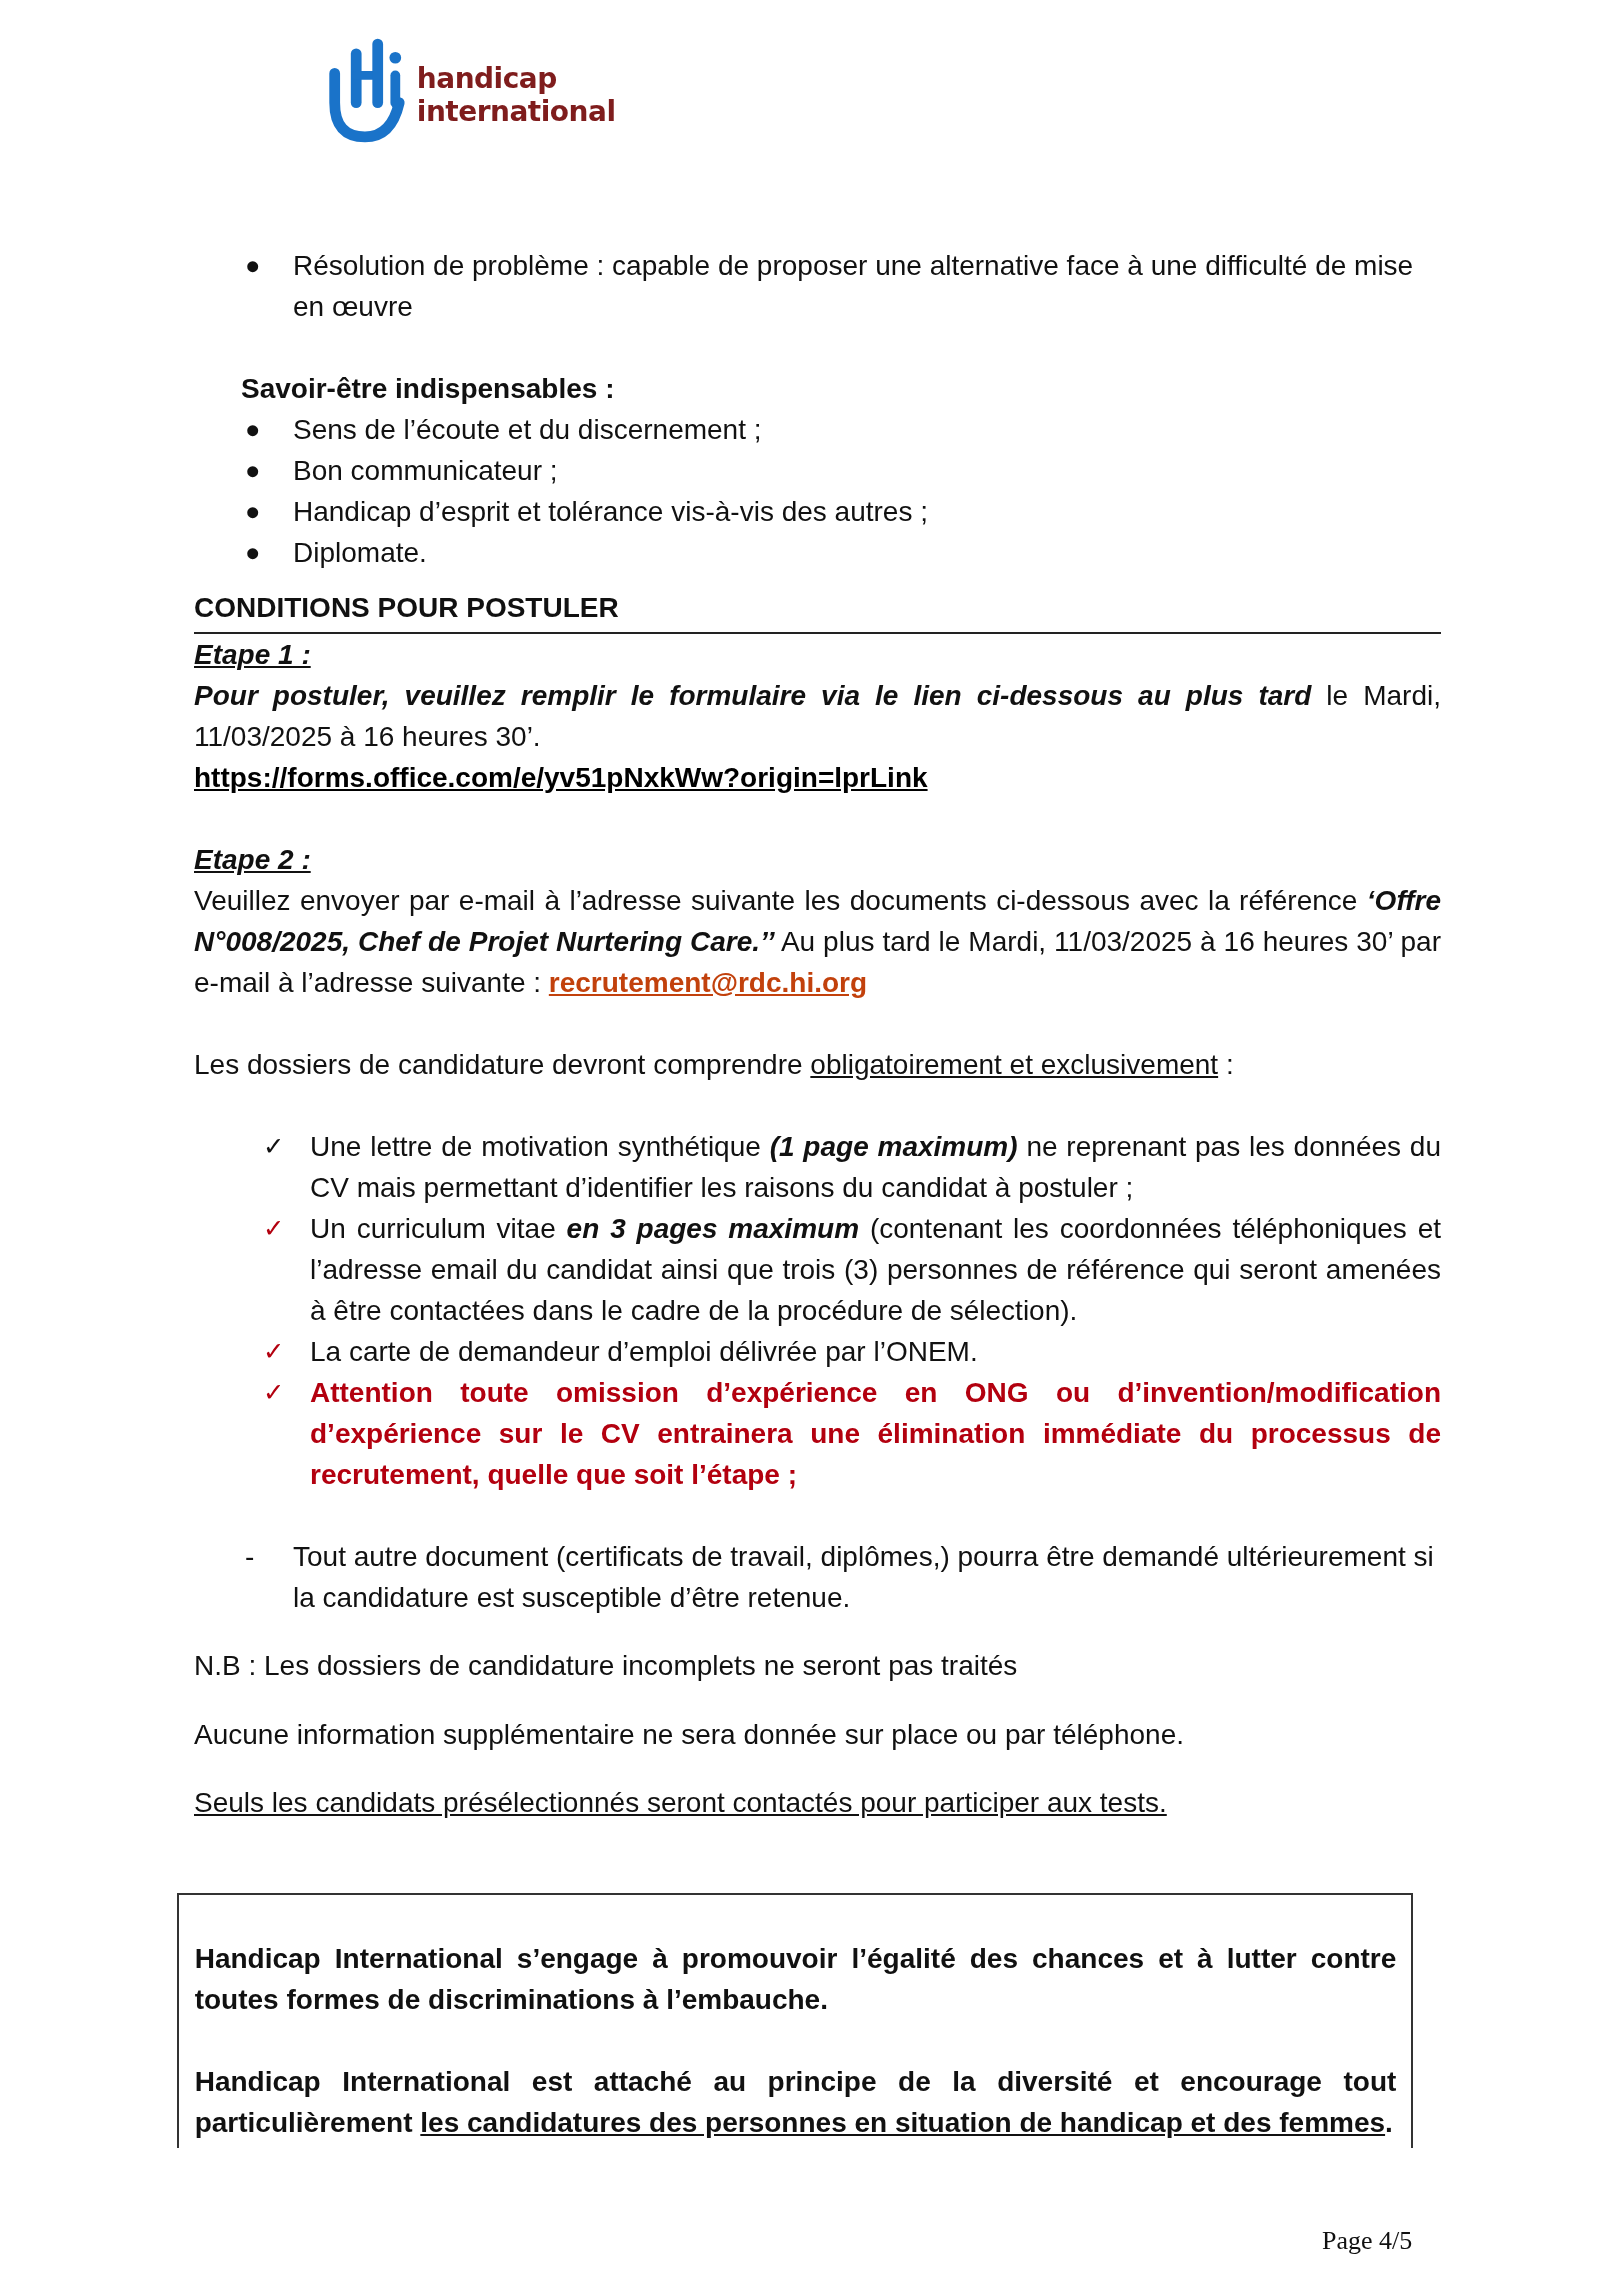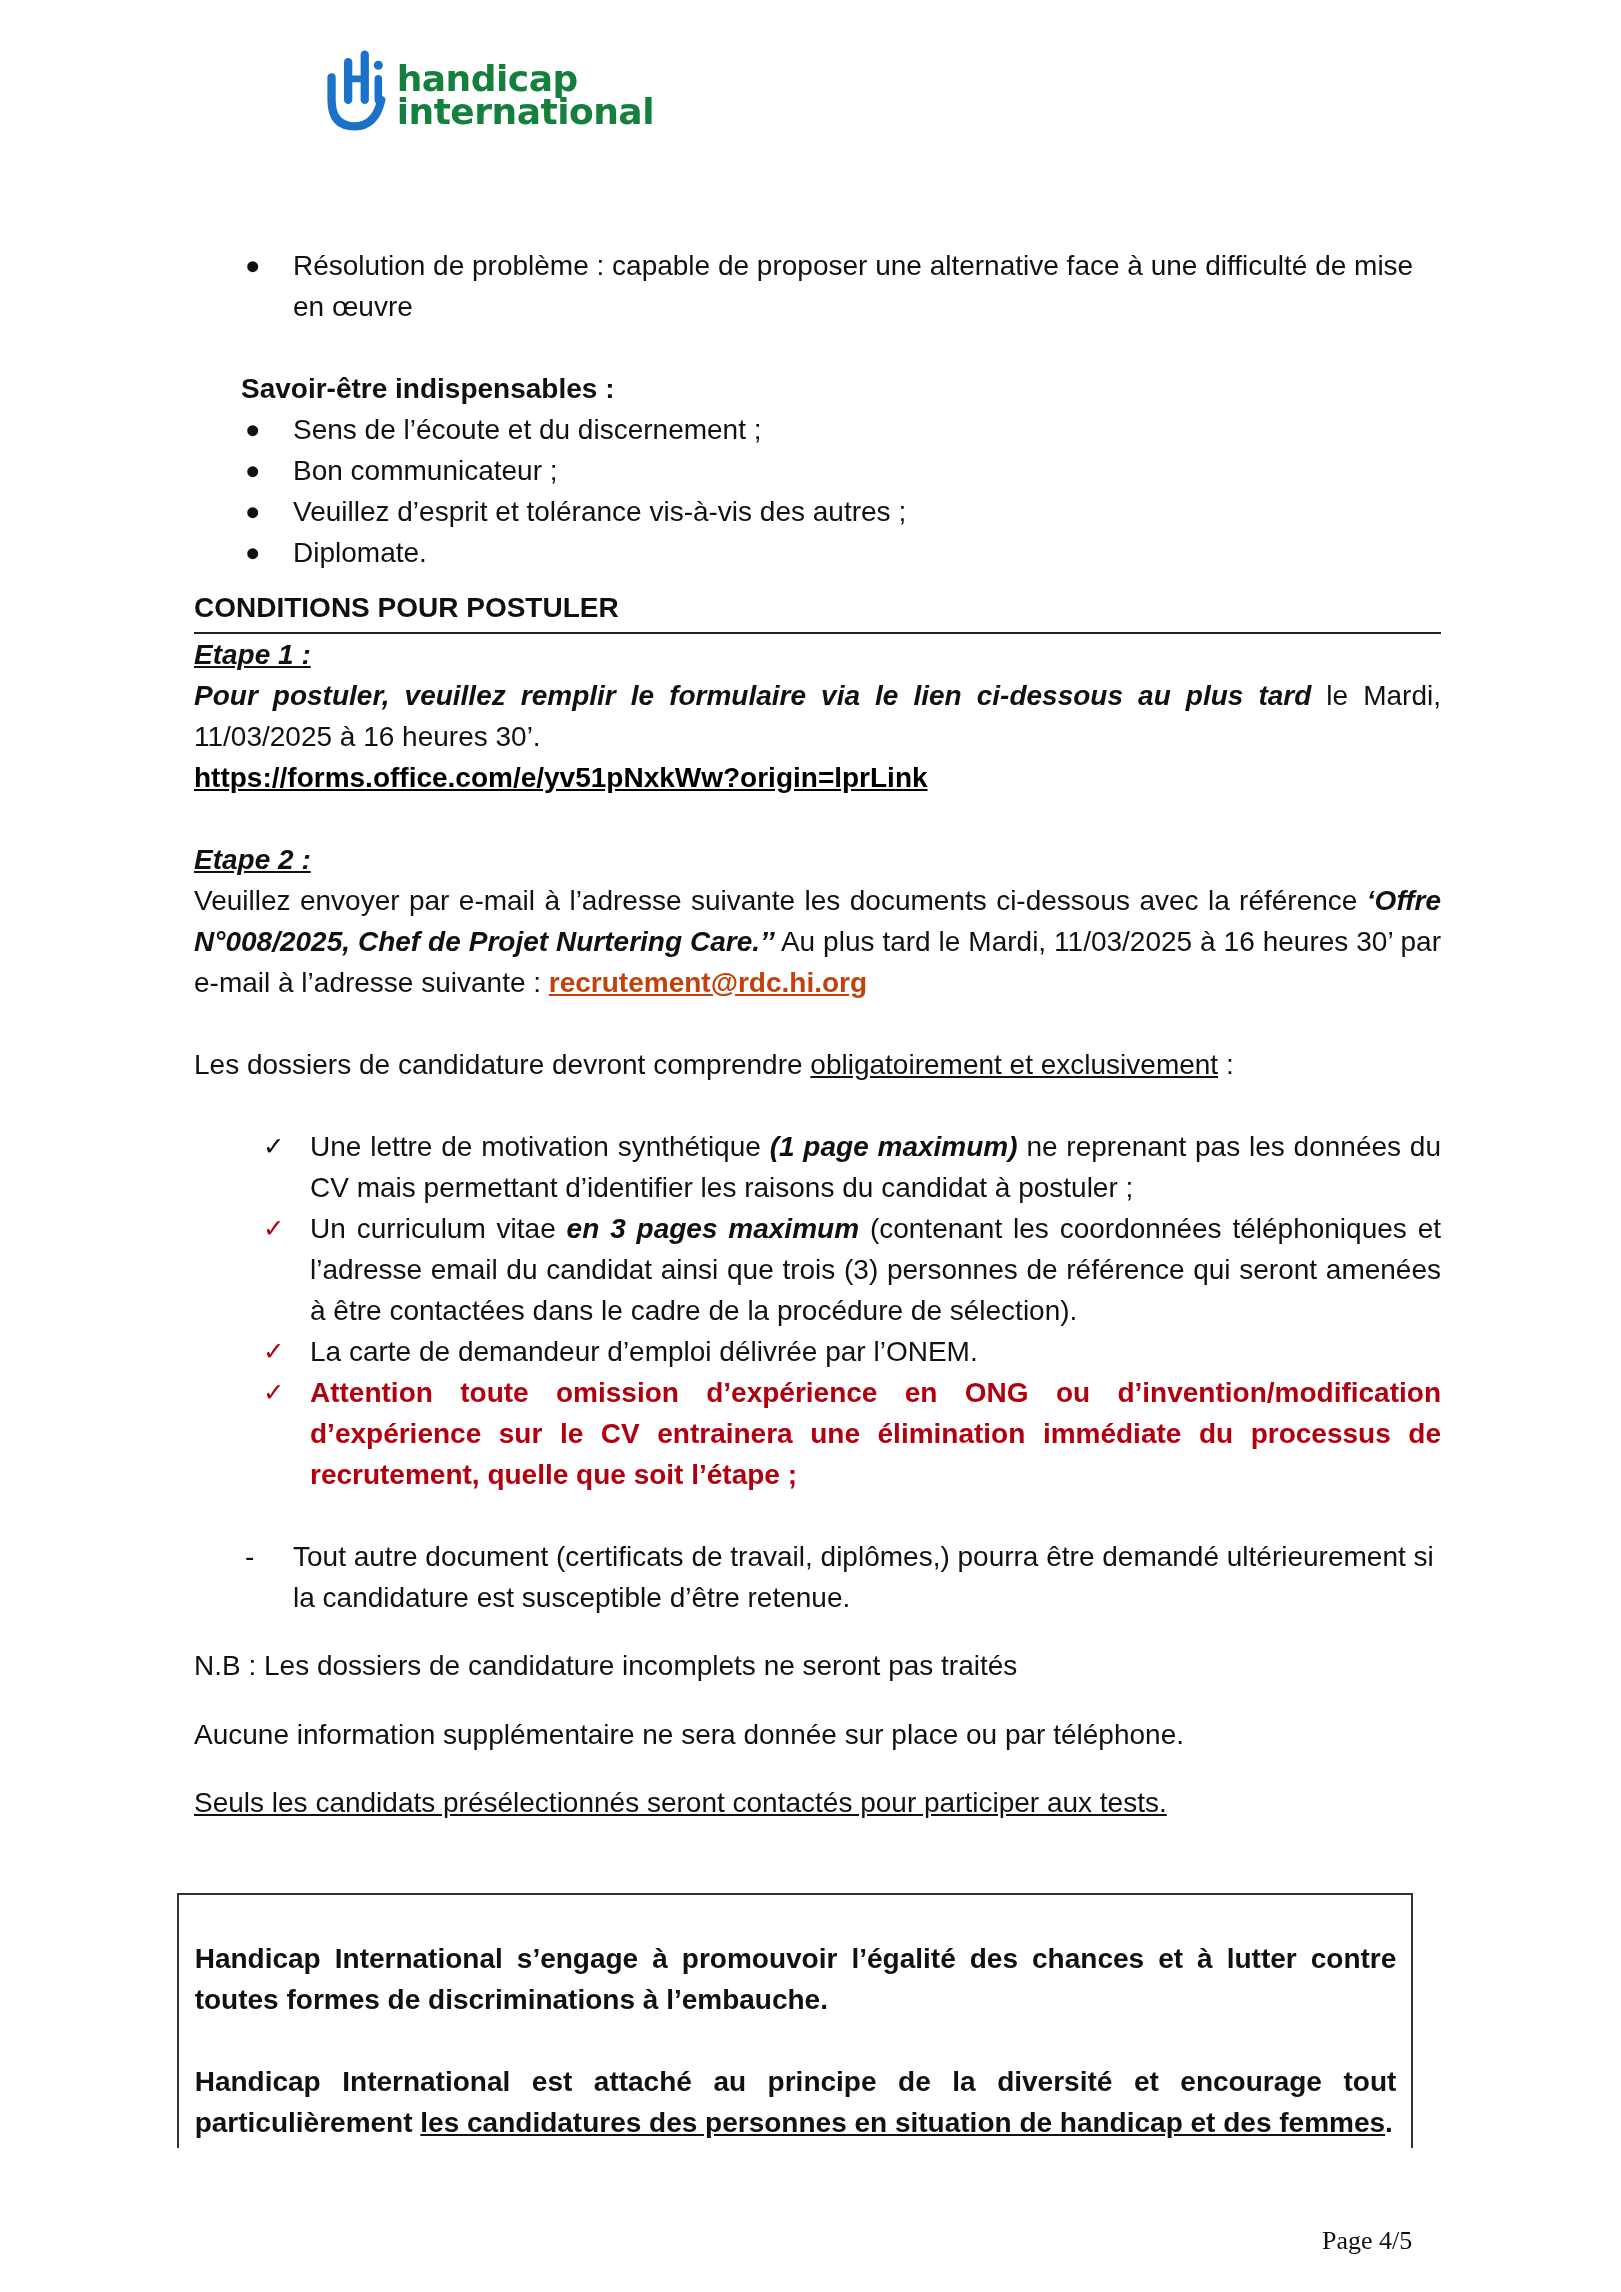--- a/index.html
+++ b/index.html
@@ -17,24 +17,24 @@
       left: 321px;
       top: 29px;
       width: 333px;
       height: 123px;
       display: flex;
       align-items: center;
     }
     .logo svg { display: block; }
     .logo-text {
       margin-left: 7.8px;
-      color: #15803d;
+      color: #7f1d1d;
       font-family: "DejaVu Sans", sans-serif;
       font-weight: bold;
-      font-size: 36px;
+      font-size: 28px;
       line-height: 33px;
       letter-spacing: -0.5px;
       margin-top: 9.8px;
     }
     .content {
       position: absolute;
       left: 194px;
       top: 245px;
       width: 1247px;
     }
@@ -147,21 +147,21 @@
     <li class="bullet-item">
       <span class="dot">●</span>
       <span>Sens de l’écoute et du discernement ;</span>
     </li>
     <li class="bullet-item">
       <span class="dot">●</span>
       <span>Bon communicateur ;</span>
     </li>
     <li class="bullet-item">
       <span class="dot">●</span>
-      <span>Veuillez d’esprit et tolérance vis-à-vis des autres ;</span>
+      <span>Handicap d’esprit et tolérance vis-à-vis des autres ;</span>
     </li>
     <li class="bullet-item">
       <span class="dot">●</span>
       <span>Diplomate.</span>
     </li>
   </ul>
 
   
   <div class="section-heading">CONDITIONS POUR POSTULER</div>
 

